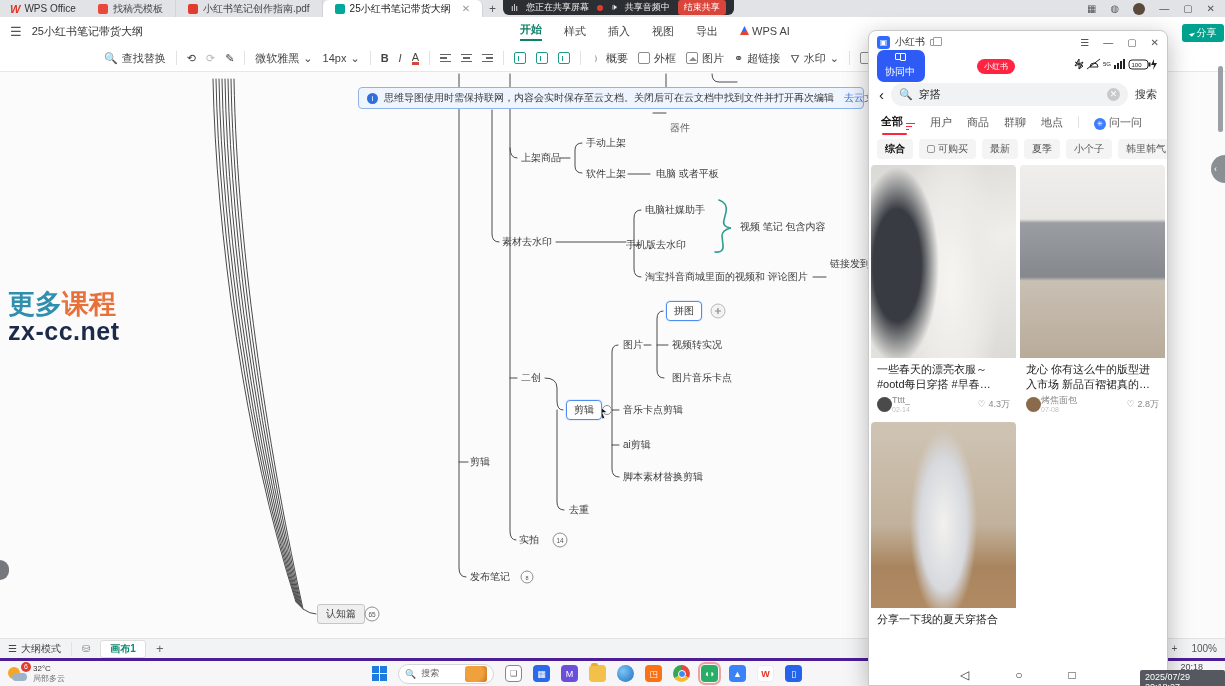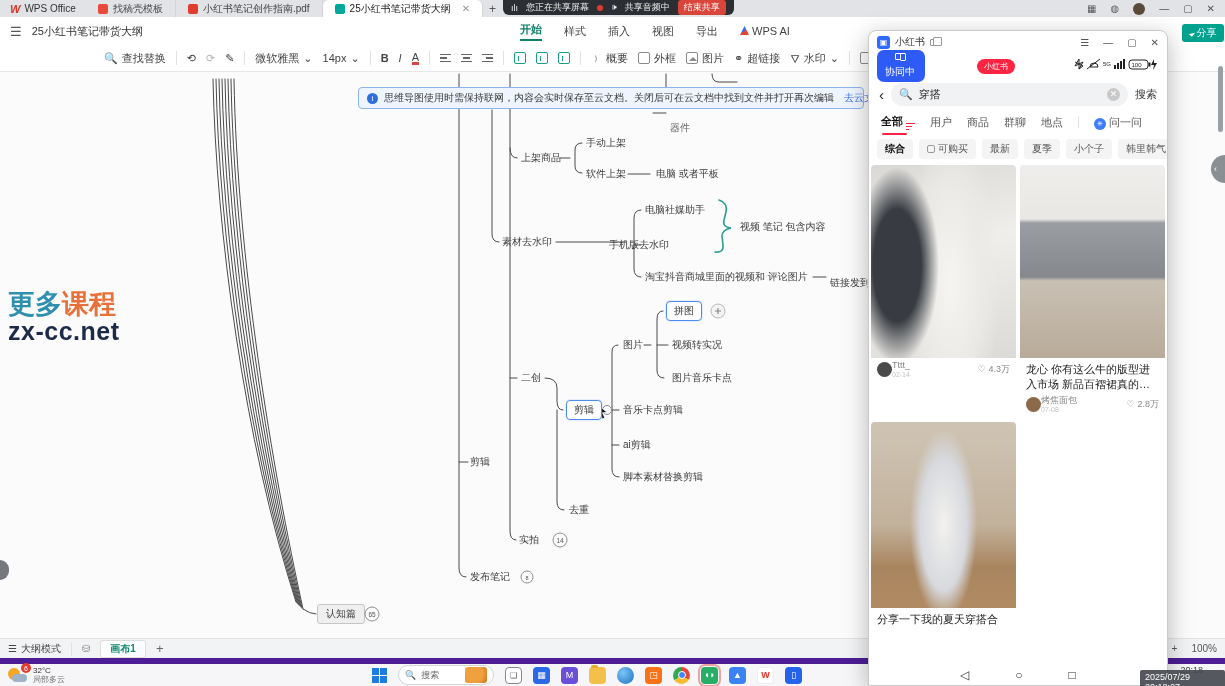--- a/index.html
+++ b/index.html
@@ -64,21 +64,21 @@
   .wm1 { font-size:27px; font-weight:bold; }
   .wm1 .b { color:#2f8fae; } .wm1 .o { color:#e8713a; }
   .wm2 { font-size:25px; font-weight:bold; color:#1c2b4a; letter-spacing:0.5px; }
 
   
   .wps-bottom { position:absolute; left:0; top:638px; width:1225px; height:20px; background:#f2f3f5; border-top:1px solid #e2e2e2; display:flex; align-items:center; font-size:10px; color:#444; padding:0 8px; gap:10px; z-index:5; }
   .canvas-pill { background:#fff; border:1px solid #ddd; border-radius:3px; color:#0f8a71; padding:1px 9px; font-weight:bold; }
   .zoomctl { position:absolute; right:8px; display:flex; gap:14px; color:#555; }
 
   
-  .taskbar { position:absolute; left:0; top:658px; width:1225px; height:28px; background:rgba(245,246,248,.95); border-top:6px solid #4c1d95; display:flex; align-items:center; z-index:5; }
+  .taskbar { position:absolute; left:0; top:658px; width:1225px; height:28px; background:rgba(245,246,248,.95); border-top:3px solid #4c1d95; display:flex; align-items:center; z-index:5; }
   .weather { display:flex; align-items:center; gap:5px; padding-left:8px; width:170px; }
   .wicon { position:relative; width:20px; height:18px; }
   .wicon .sun{ position:absolute; left:0; top:2px; width:12px; height:12px; border-radius:50%; background:#f5a623;}
   .wicon .cl{ position:absolute; left:4px; top:8px; width:15px; height:8px; border-radius:6px; background:#9fb3c8;}
   .wbadge { position:absolute; right:-3px; top:-3px; background:#e23b30; color:#fff; font-size:7px; border-radius:50%; width:10px; height:10px; display:flex; align-items:center; justify-content:center; }
   .wtxt { font-size:8px; color:#333; line-height:1.15; }
   .wtxt .sub { color:#777; }
   .tb-icons { position:absolute; left:372px; display:flex; align-items:center; gap:11px; }
   .winlogo { width:15px; height:15px; display:grid; grid-template-columns:7px 7px; grid-template-rows:7px 7px; gap:1px; }
   .winlogo i { background:#1e7be0; }
@@ -205,24 +205,24 @@
     <path d="M597 404 l0 13 l3.2 -3.2 l2.2 5.2 l2.4 -1 l-2.2 -5.2 l4.6 -0.4 z" fill="#111" stroke="#fff" stroke-width="0.8"></path>
   </svg>
 
   <div id="mm-nodes">
       <div class="mm-label" style="left: 521px; top: 158px;">上架商品</div>
       <div class="mm-label" style="left: 586px; top: 143px;">手动上架</div>
       <div class="mm-label" style="left: 586px; top: 174px;">软件上架</div>
       <div class="mm-label" style="left: 656px; top: 174px;">电脑 或者平板</div>
       <div class="mm-label" style="left: 502px; top: 242px;">素材去水印</div>
       <div class="mm-label" style="left: 645px; top: 210px;">电脑社媒助手</div>
-      <div class="mm-label" style="left: 609px; top: 245px;">手机版去水印</div>
+      <div class="mm-label" style="left: 626px; top: 245px;">手机版去水印</div>
       <div class="mm-label" style="left: 740px; top: 227px;">视频 笔记 包含内容</div>
       <div class="mm-label" style="left: 645px; top: 277px;">淘宝抖音商城里面的视频和 评论图片</div>
-      <div class="mm-label" style="left: 830px; top: 283px;">链接发到</div>
+      <div class="mm-label" style="left: 830px; top: 264px;">链接发到</div>
       <div class="mm-box" style="left: 666px; top: 311px;">拼图</div>
       <div class="mm-label" style="left: 623px; top: 345px;">图片</div>
       <div class="mm-label" style="left: 672px; top: 345px;">视频转实况</div>
       <div class="mm-label" style="left: 672px; top: 378px;">图片音乐卡点</div>
       <div class="mm-label" style="left: 521px; top: 378px;">二创</div>
       <div class="mm-box" style="left: 566px; top: 410px;">剪辑</div>
       <div class="mm-label" style="left: 623px; top: 410px;">音乐卡点剪辑</div>
       <div class="mm-label" style="left: 623px; top: 445px;">ai剪辑</div>
       <div class="mm-label" style="left: 623px; top: 477px;">脚本素材替换剪辑</div>
       <div class="mm-label" style="left: 470px; top: 462px;">剪辑</div>
@@ -480,20 +480,21 @@
       <span class="chip">夏季</span>
       <span class="chip">小个子</span>
       <span class="chip">韩里韩气</span>
     </div>
     <div class="p-feed">
       <div class="card">
         <div class="cimg" style="height:193px;background:
           radial-gradient(ellipse 60px 140px at 18% 52%,#383c42 0%,#383c42 40%,transparent 70%),
           radial-gradient(ellipse 50px 150px at 55% 60%,#f6f5f2 0%,#eceae6 60%,transparent 100%),
           linear-gradient(165deg,#d9d8d5 0%,#efeeeb 45%,#dcdad6 100%)"></div>
+        <div class="cap">一些春天的漂亮衣服～ #ootd每日穿搭 #早春…</div>
         <div class="urow">
           <span class="uav" style="background:#4a4a4a"></span>
           <span>
               <div class="uname">Tttt_</div>
               <div class="udate">02-14</div>
             </span>
           <span class="likes">
               <span>♡</span>
               <span>4.3万</span>
             </span>

